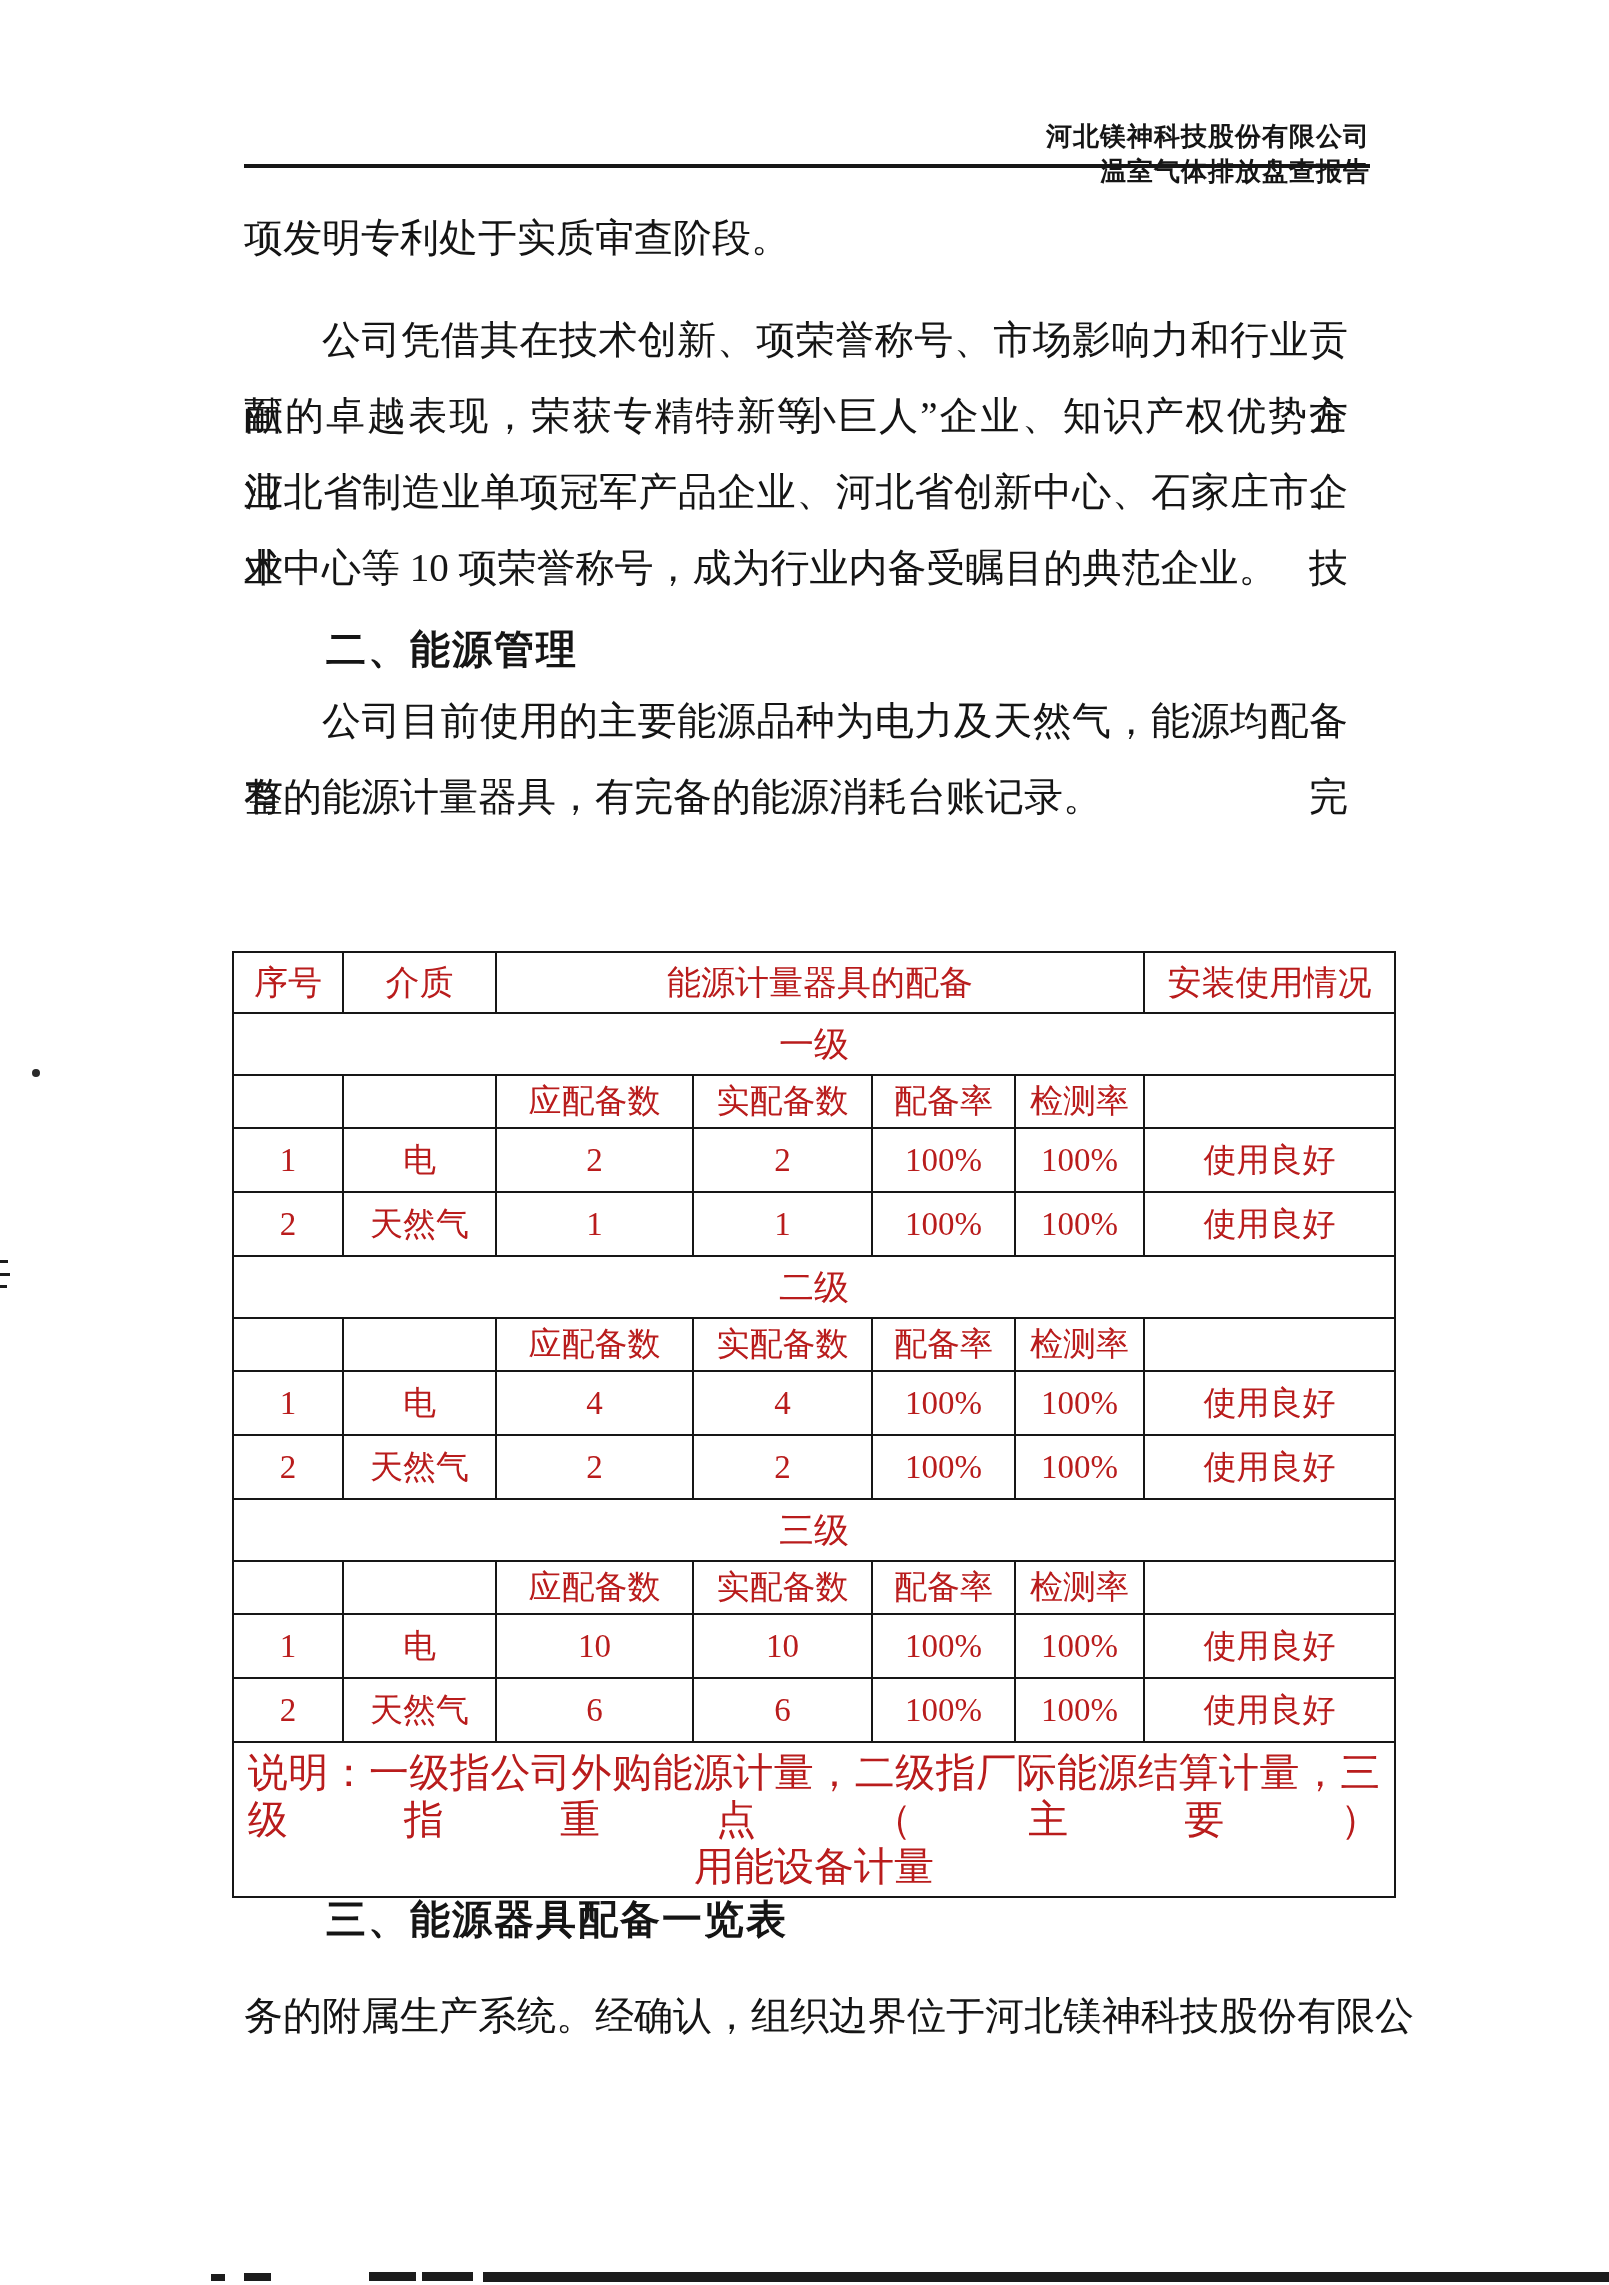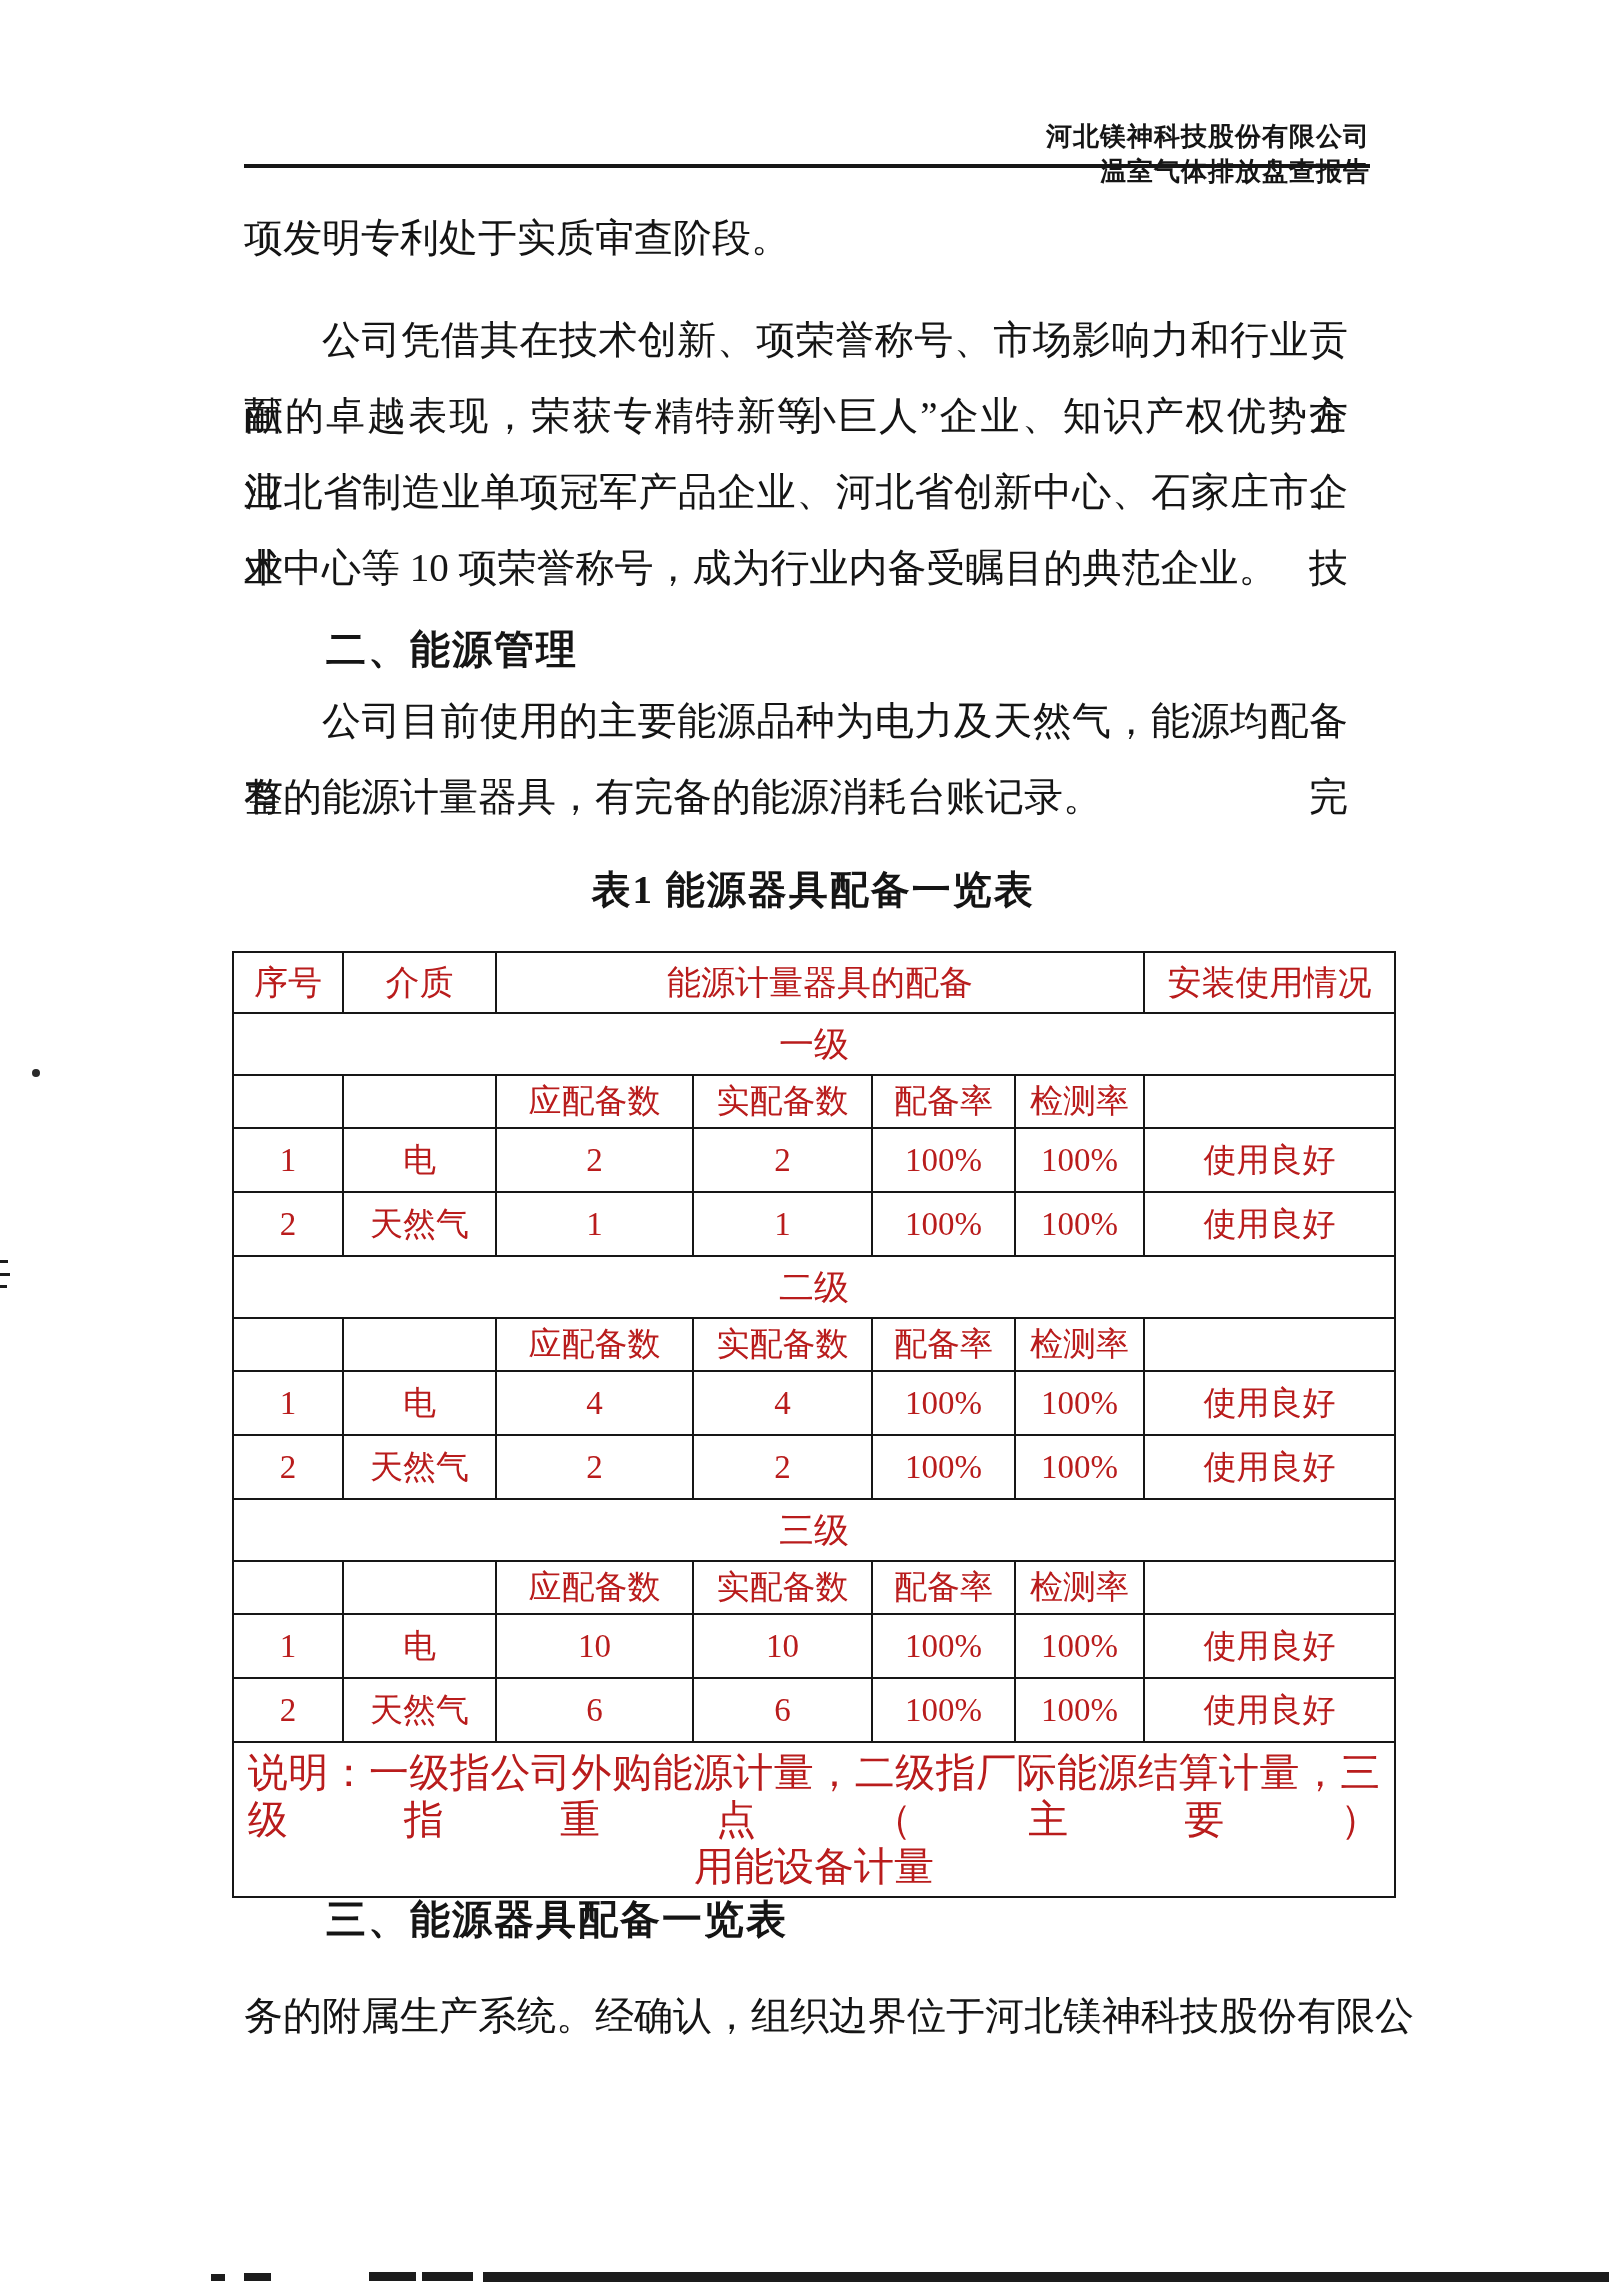--- a/index.html
+++ b/index.html
@@ -85,21 +85,20 @@
       <div class="line">术中心等 10 项荣誉称号，成为行业内备受瞩目的典范企业。</div>
     </div>
 
   <div class="heading" style="top:612px">二、能源管理</div>
 
   <div class="para" style="top:683px">
       <div class="line fill indent">公司目前使用的主要能源品种为电力及天然气，能源均配备有完</div>
       <div class="line">整的能源计量器具，有完备的能源消耗台账记录。</div>
     </div>
 
-  <div class="tbl-title">表1 能源器具配备一览表</div>
 
   <table class="energy">
     <colgroup>
       <col style="width:110px">
         <col style="width:153px">
         <col style="width:197px">
       <col style="width:179px">
         <col style="width:143px">
         <col style="width:129px">
       <col style="width:251px">

